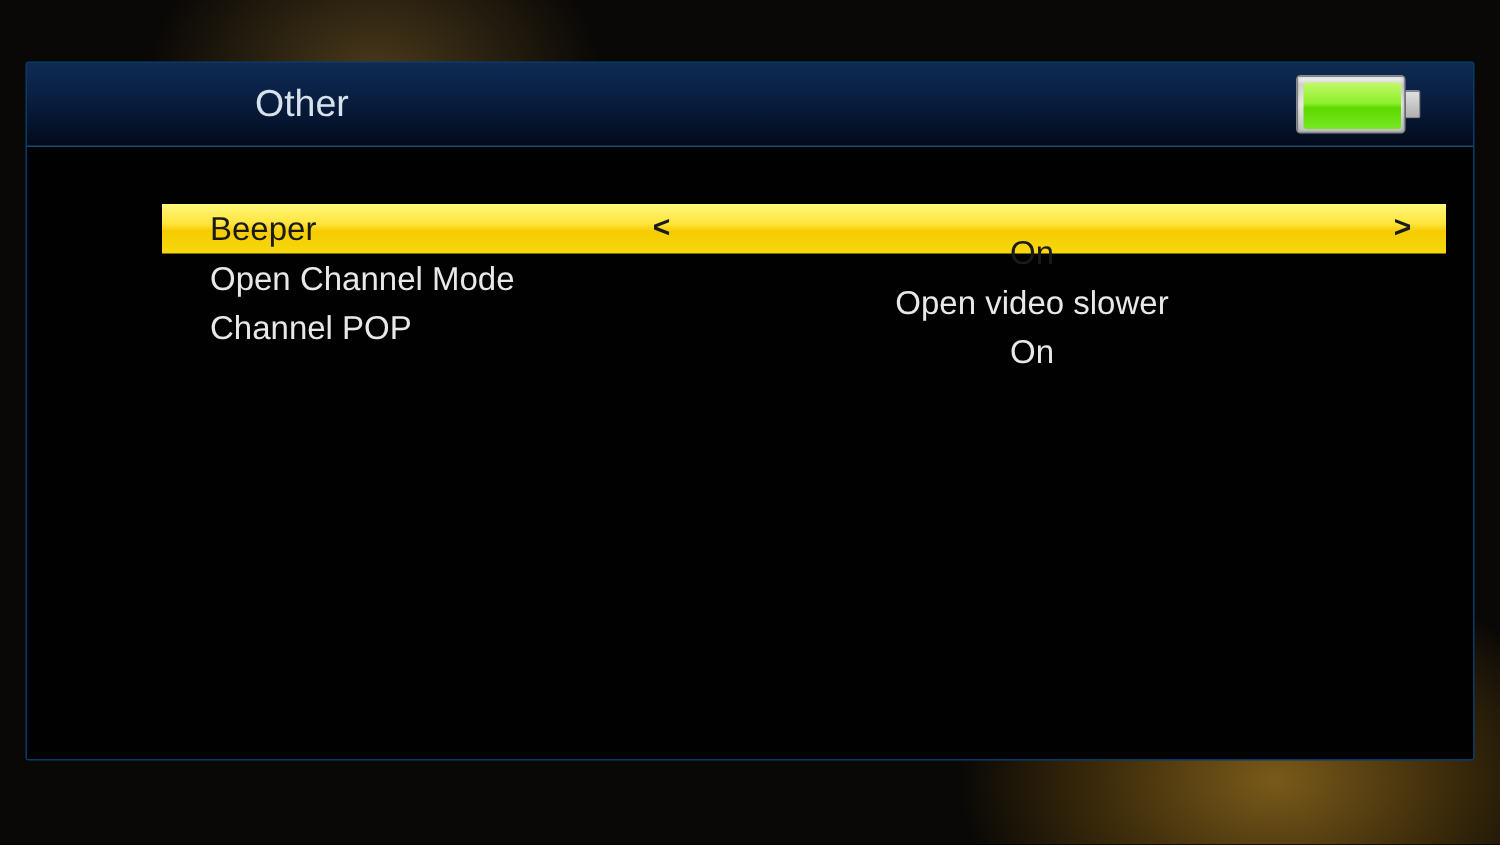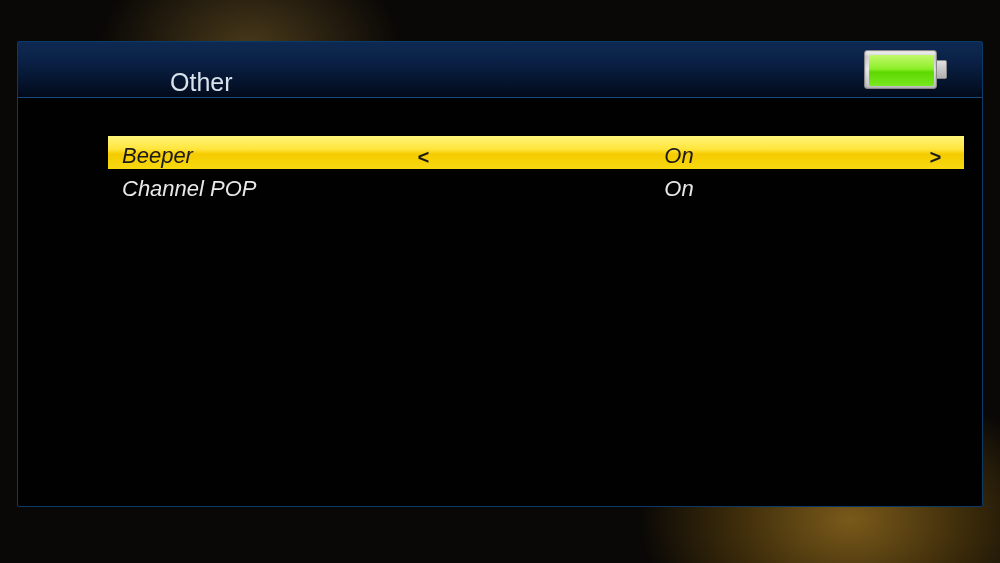--- a/index.html
+++ b/index.html
@@ -24,21 +24,21 @@
       border: 1px solid #0a3a6a;
       border-radius: 2px;
       display: flex; flex-direction: column;
     }
     .titlebar {
       height: 56px;
       background: linear-gradient(to bottom, #0e2a52 0%, #0b2248 30%, #061733 65%, #020a1a 100%);
       border-bottom: 1px solid #1a4a80;
       position: relative;
       display: flex;
-      align-items: flex-end;
+      align-items: center;
     }
     .title {
       color: #d8e2ec;
       font-size: 25px;
       font-weight: 400;
       margin-left: 152px;
     }
     .battery {
       position: absolute;
       right: 35px; top: 8px;
@@ -68,27 +68,26 @@
     }
     .content {
       flex: 1;
       padding-top: 38px;
       padding-left: 90px;
       padding-right: 18px;
     }
     .row {
       height: 33px;
       display: flex;
-      align-items: flex-end;
+      align-items: center;
       color: #e8e8e8;
       font-size: 22px;
       position: relative;
-      padding-left: 14px;
+      padding-left: 32px;
       padding-right: 18px;
-      font-style: italic;
     }
     .row.selected {
       background: linear-gradient(to bottom, #fff77a 0%, #ffe43c 40%, #f5cc00 55%, #f7d810 100%);
       color: #1a1a1a;
     }
     .row-label { width: 290px; flex: 0 0 auto; }
     .row-chevron {
       width: 22px; text-align: center;
       font-size: 20px; font-weight: bold;
       visibility: hidden;
@@ -113,19 +112,25 @@
     </div>
   </div>
   <div class="content" id="settings-list">
       <div class="row selected">
     <span class="row-label">Beeper</span>
     <span class="row-chevron">&lt;</span>
     <span class="row-value">On</span>
     <span class="row-chevron">&gt;</span>
   </div>
       <div class="row">
+    <span class="row-label">Open Channel Mode</span>
+    <span class="row-chevron">&lt;</span>
+    <span class="row-value">Open video slower</span>
+    <span class="row-chevron">&gt;</span>
+  </div>
+      <div class="row">
     <span class="row-label">Channel POP</span>
     <span class="row-chevron">&lt;</span>
     <span class="row-value">On</span>
     <span class="row-chevron">&gt;</span>
   </div>
     </div>
 </div>
 
 </body></html>

